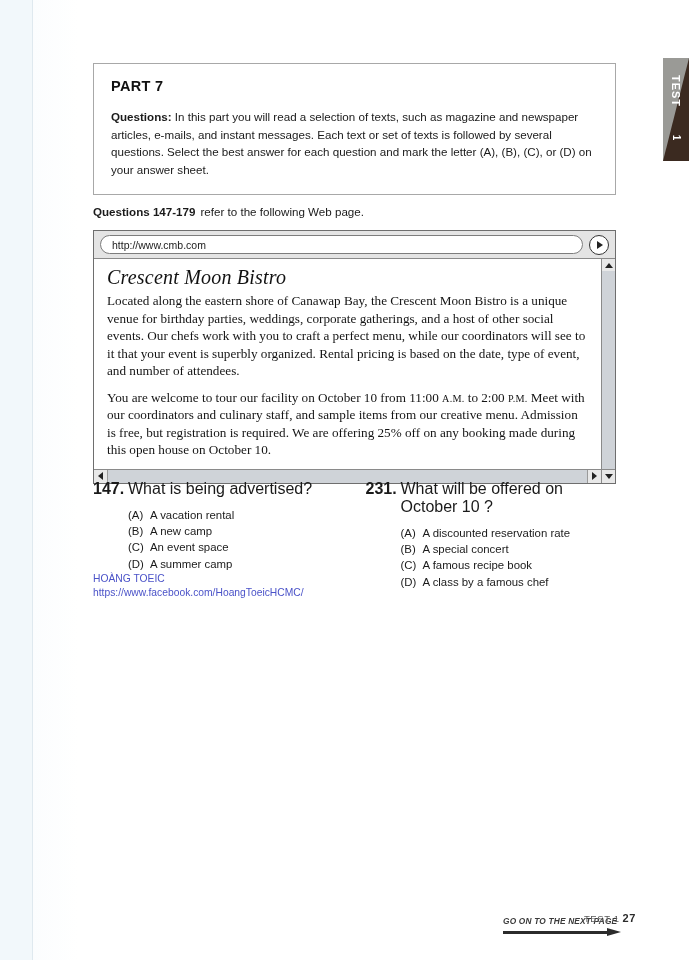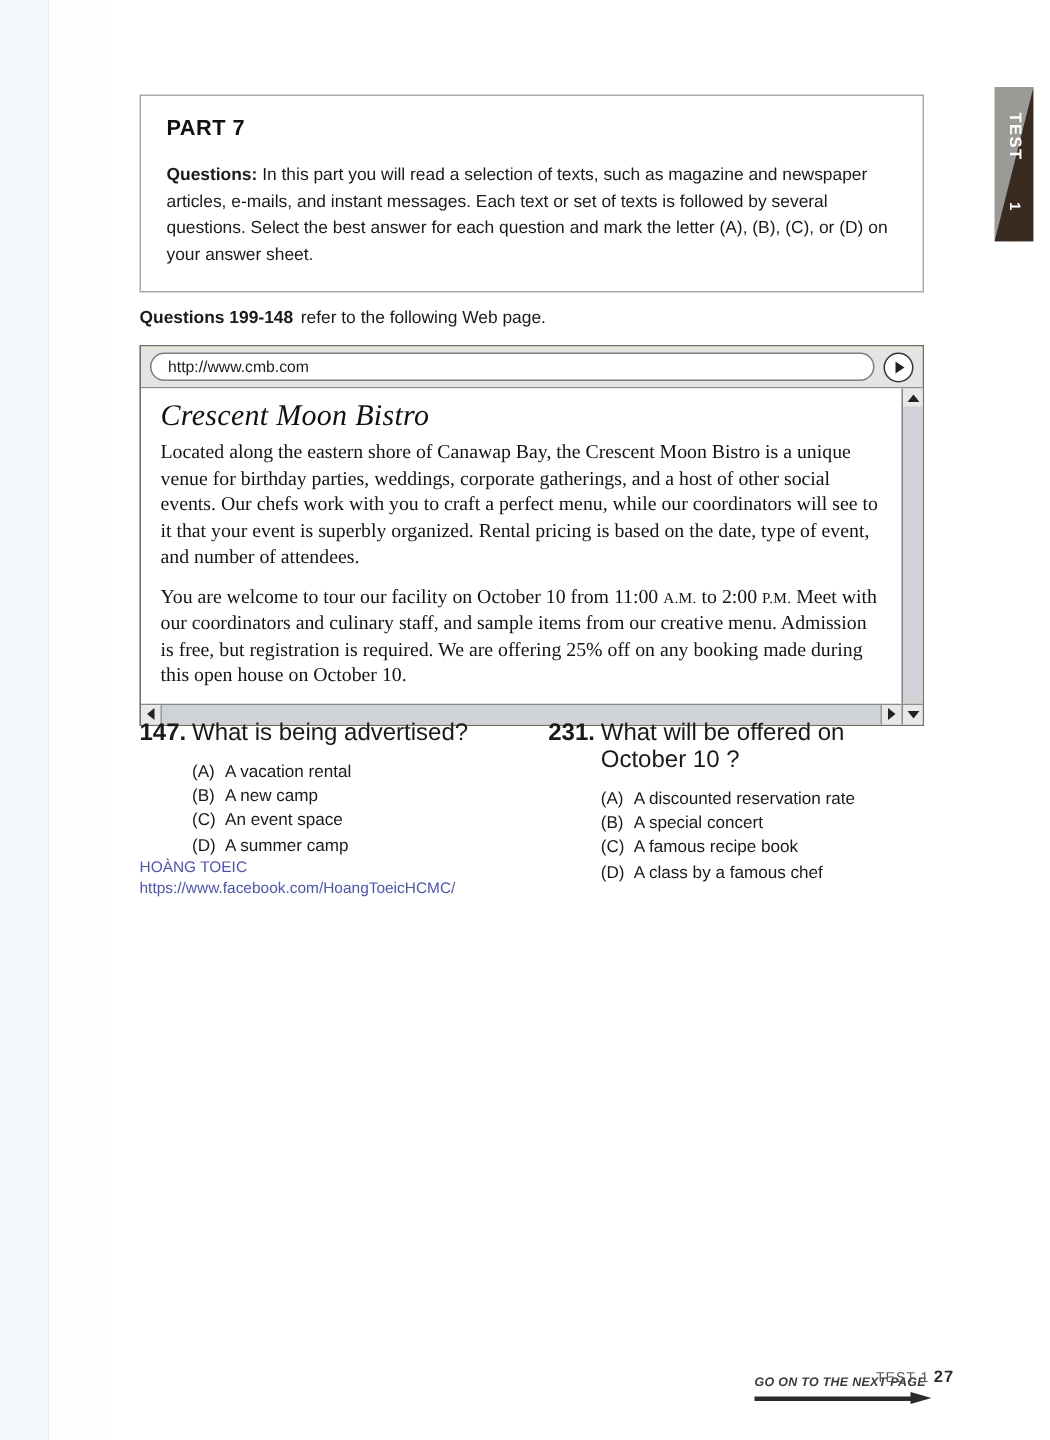--- a/index.html
+++ b/index.html
@@ -105,21 +105,21 @@
   }
 
   
   .browser {
     position: absolute;
     left: 93px;
     top: 230px;
     width: 523px;
     box-sizing: border-box;
     border: 1px solid #6e6e6e;
-    background: #fde047;
+    background: #84cc16;
   }
   .browser-urlbar {
     height: 27px;
     background: #e4e4e4;
     border-bottom: 1px solid #8a8a8a;
     display: flex;
     align-items: center;
     padding: 0 6px;
     gap: 6px;
   }
@@ -371,21 +371,21 @@
   <div class="tab-word">TEST</div>
   <div class="tab-num">1</div>
 </div>
 
 <div class="directions-box">
   <div class="part-title">PART 7</div>
   <div class="directions-text"><b>Questions:</b><span> In this part you will read a selection of texts, such as magazine and newspaper articles, e-mails, and instant messages. Each text or set of texts is followed by several questions. Select the best answer for each question and mark the letter (A), (B), (C), or (D) on your answer sheet.</span></div>
 </div>
 
 <div class="questions-lead">
-  <span class="q-bold">Questions 199-148</span><span>refer to the following Web page.</span>
+  <span class="q-bold">Questions 147-179</span><span>refer to the following Web page.</span>
 </div>
 
 <div class="browser">
 
   <div class="browser-urlbar">
     <div class="url-pill">
       <span>http://www.cmb.com</span>
     </div>
     <div class="go-btn">
       <span class="tri-r"></span>

